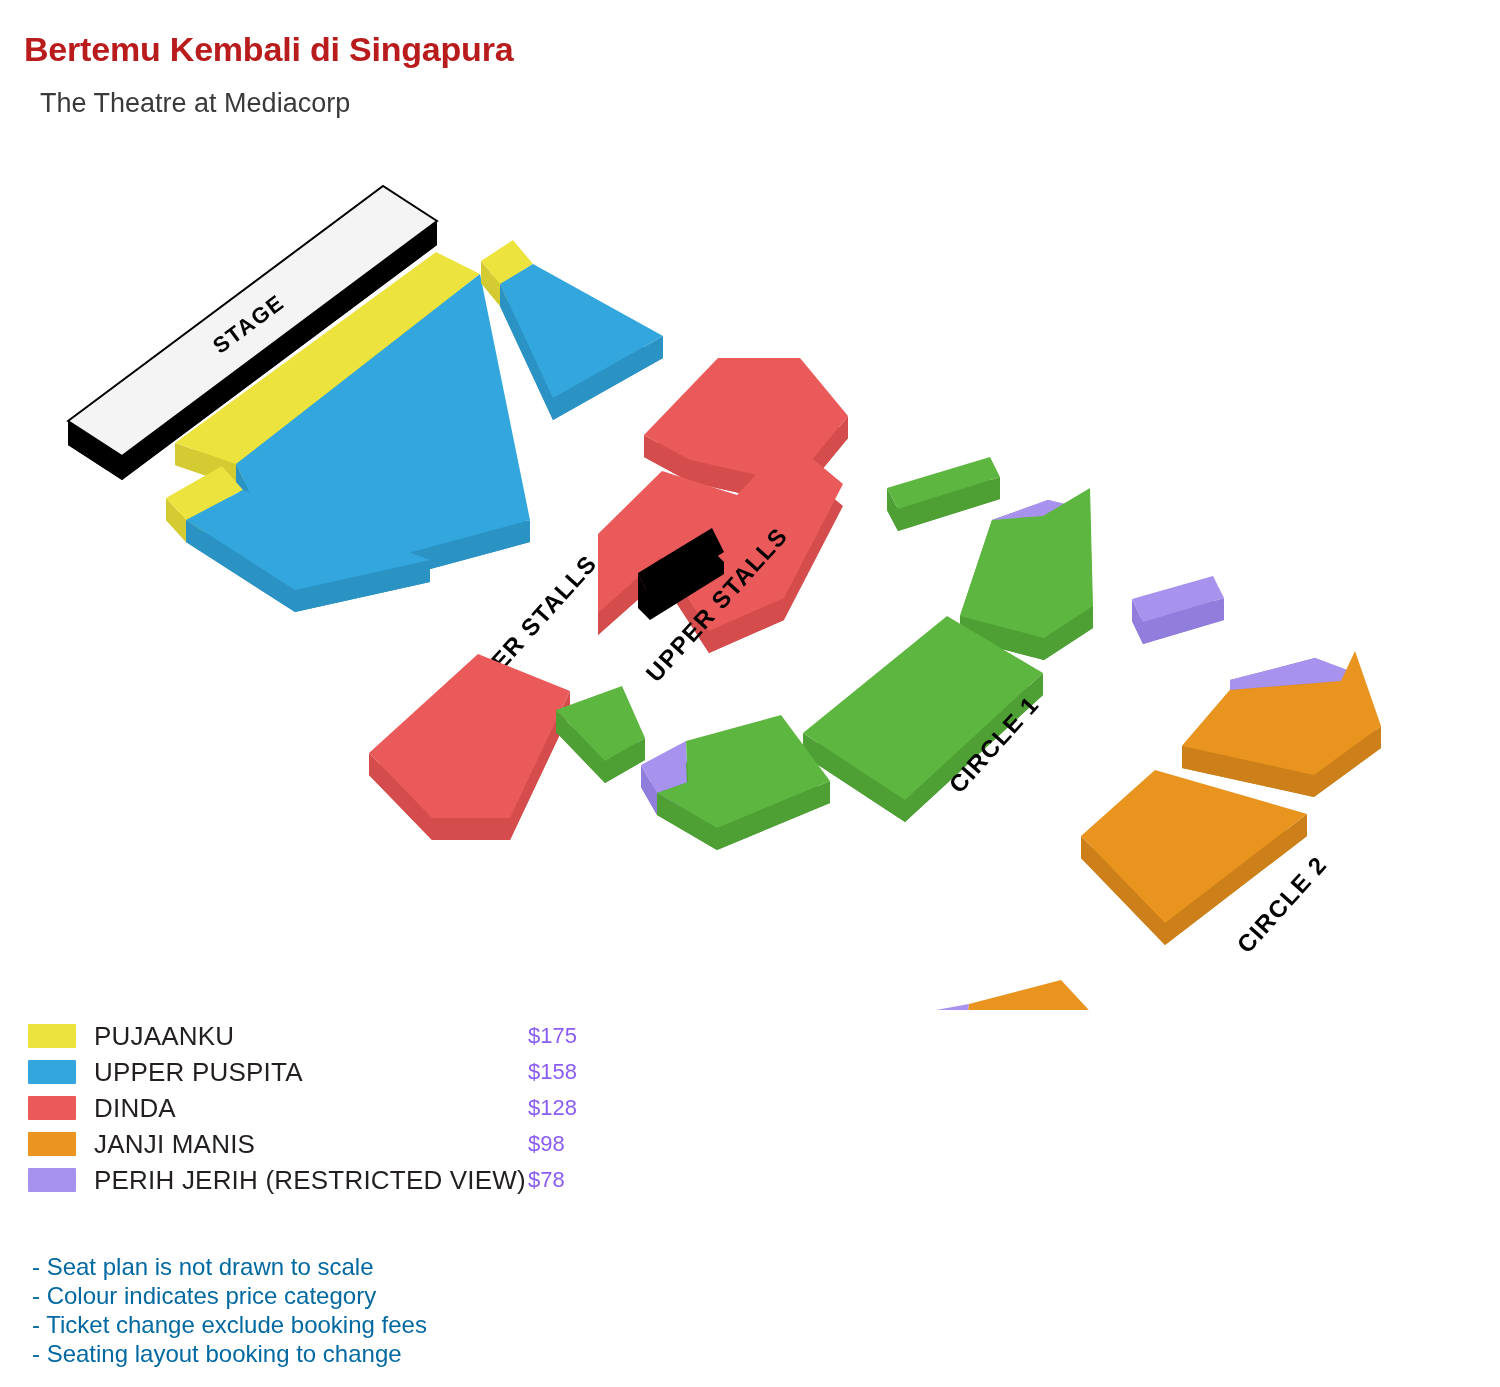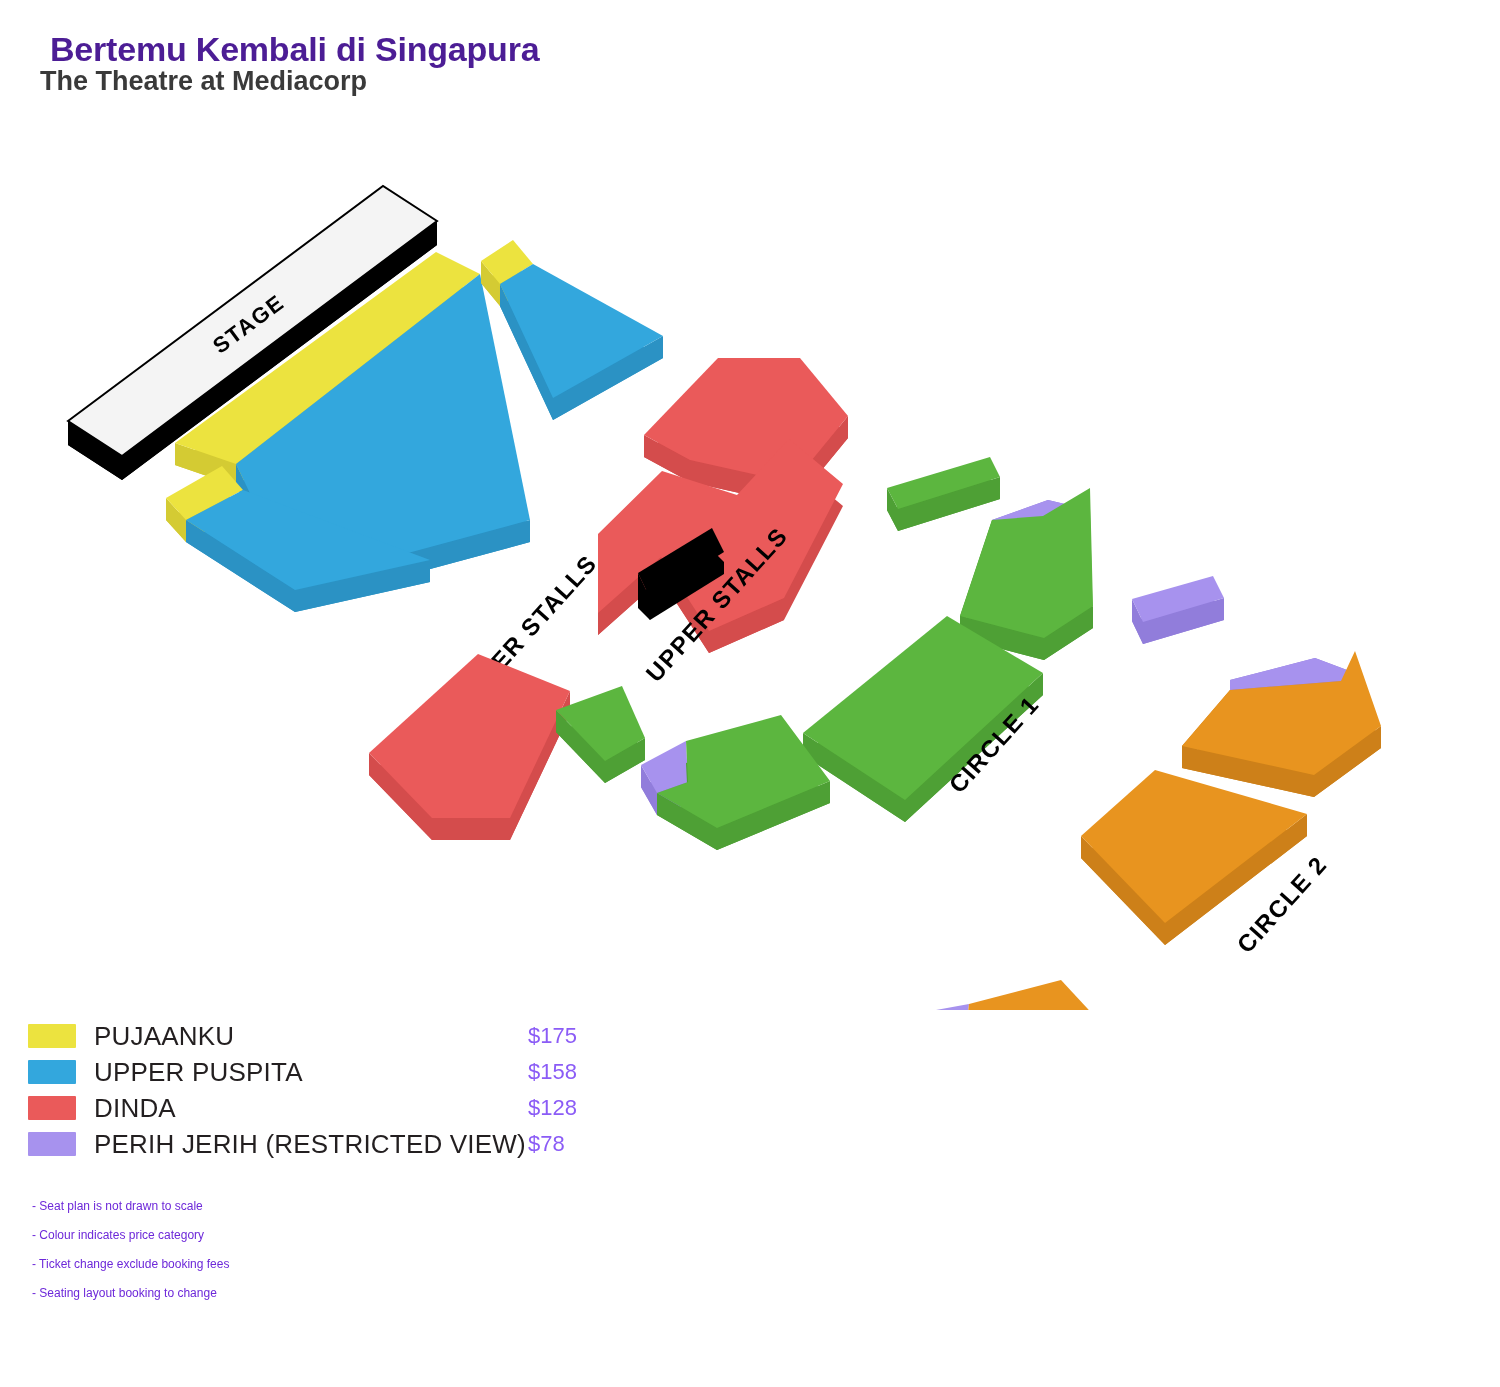--- a/index.html
+++ b/index.html
@@ -10,33 +10,33 @@
   body {
     width: 1500px;
     height: 1387px;
     position: relative;
     font-family: "Liberation Sans", sans-serif;
     color: #231f20;
     overflow: hidden;
   }
   #venue-title {
     position: absolute;
-    left: 50px;
+    left: 24px;
     top: 30px;
     font-size: 34px;
     font-weight: bold;
     letter-spacing: -0.2px;
-    color: #4c1d95;
+    color: #b91c1c;
   }
   #venue-subtitle {
     position: absolute;
     left: 40px;
-    top: 66px;
+    top: 88px;
     font-size: 27px;
-    font-weight: bold;
+    font-weight: normal;
     color: #3a3a3a;
   }
   #seatmap {
     position: absolute;
     left: 0;
     top: 150px;
     width: 1500px;
     height: 860px;
   }
   .maplabel {
@@ -76,24 +76,24 @@
   }
   .legend-row-inner {
     position: relative;
     display: flex;
     align-items: center;
     width: 100%;
   }
   #notes {
     position: absolute;
     left: 32px;
-    top: 1192px;
-    font-size: 12px;
+    top: 1252px;
+    font-size: 24px;
     line-height: 29px;
-    color: #6d28d9;
+    color: #0369a1;
   }
   .note-line { white-space: nowrap; }
 </style>
 </head>
 <body>
 
 <div id="venue-title">Bertemu Kembali di Singapura</div>
 <div id="venue-subtitle">The Theatre at Mediacorp</div>
 
 <svg id="seatmap" viewBox="0 0 1500 860">
@@ -293,20 +293,27 @@
 
   <div class="legend-row">
     <div class="legend-row-inner">
       <div class="swatch" style="background:#ea5a5a"></div>
       <div class="legend-label">DINDA</div>
       <div class="legend-price">$128</div>
     </div>
   </div>
 
 
+  <div class="legend-row">
+    <div class="legend-row-inner">
+      <div class="swatch" style="background:#e8941f"></div>
+      <div class="legend-label">JANJI MANIS</div>
+      <div class="legend-price">$98</div>
+    </div>
+  </div>
 
   <div class="legend-row">
     <div class="legend-row-inner">
       <div class="swatch" style="background:#a792ee"></div>
       <div class="legend-label">PERIH JERIH (RESTRICTED VIEW)</div>
       <div class="legend-price">$78</div>
     </div>
   </div>
 
 </div>

